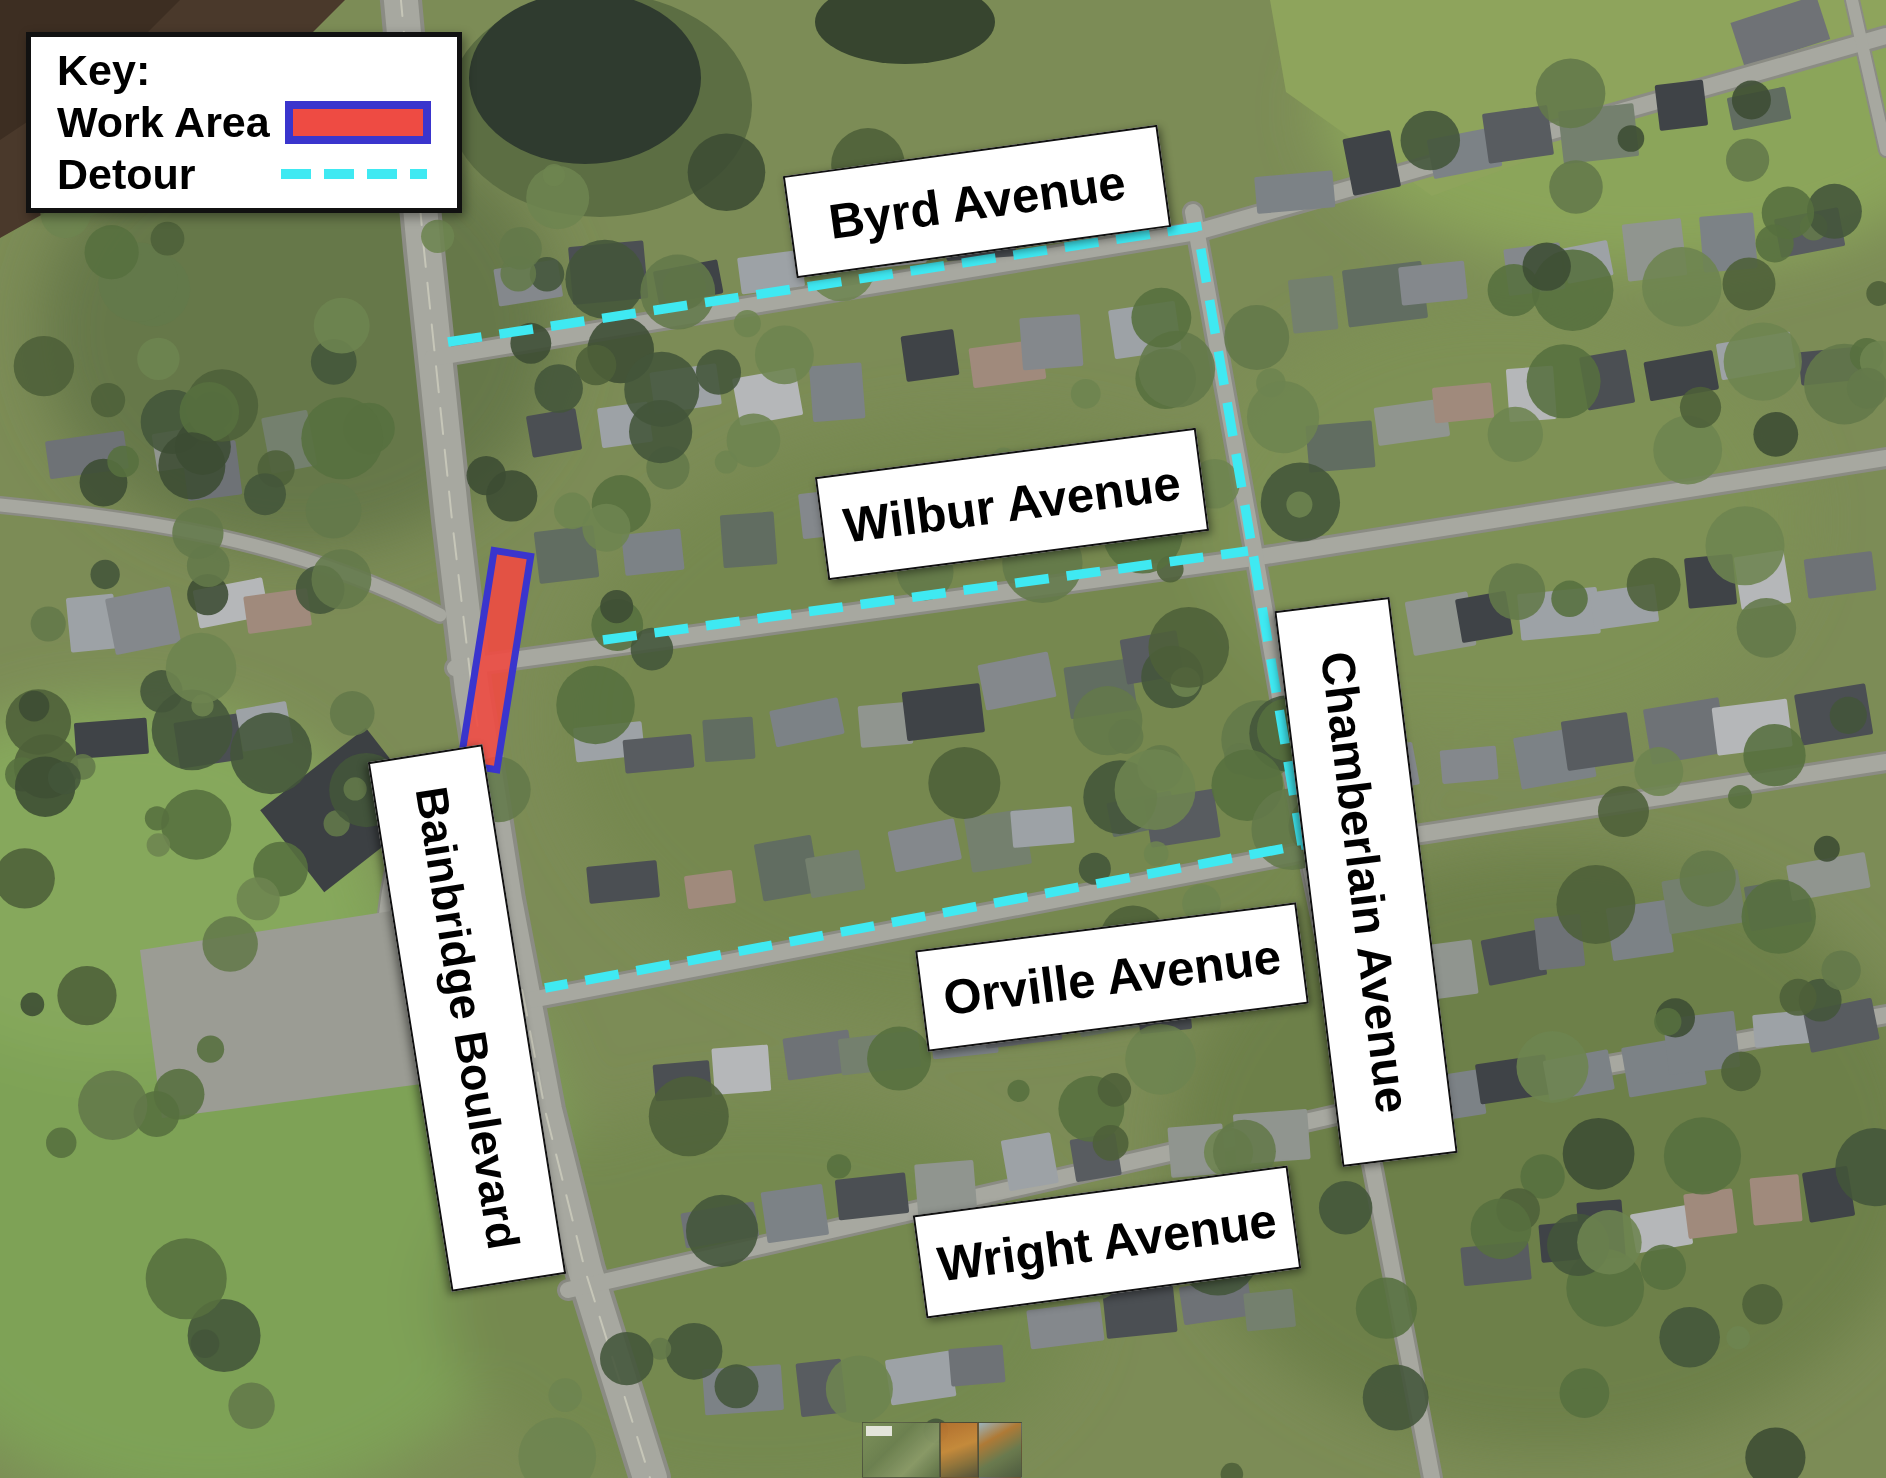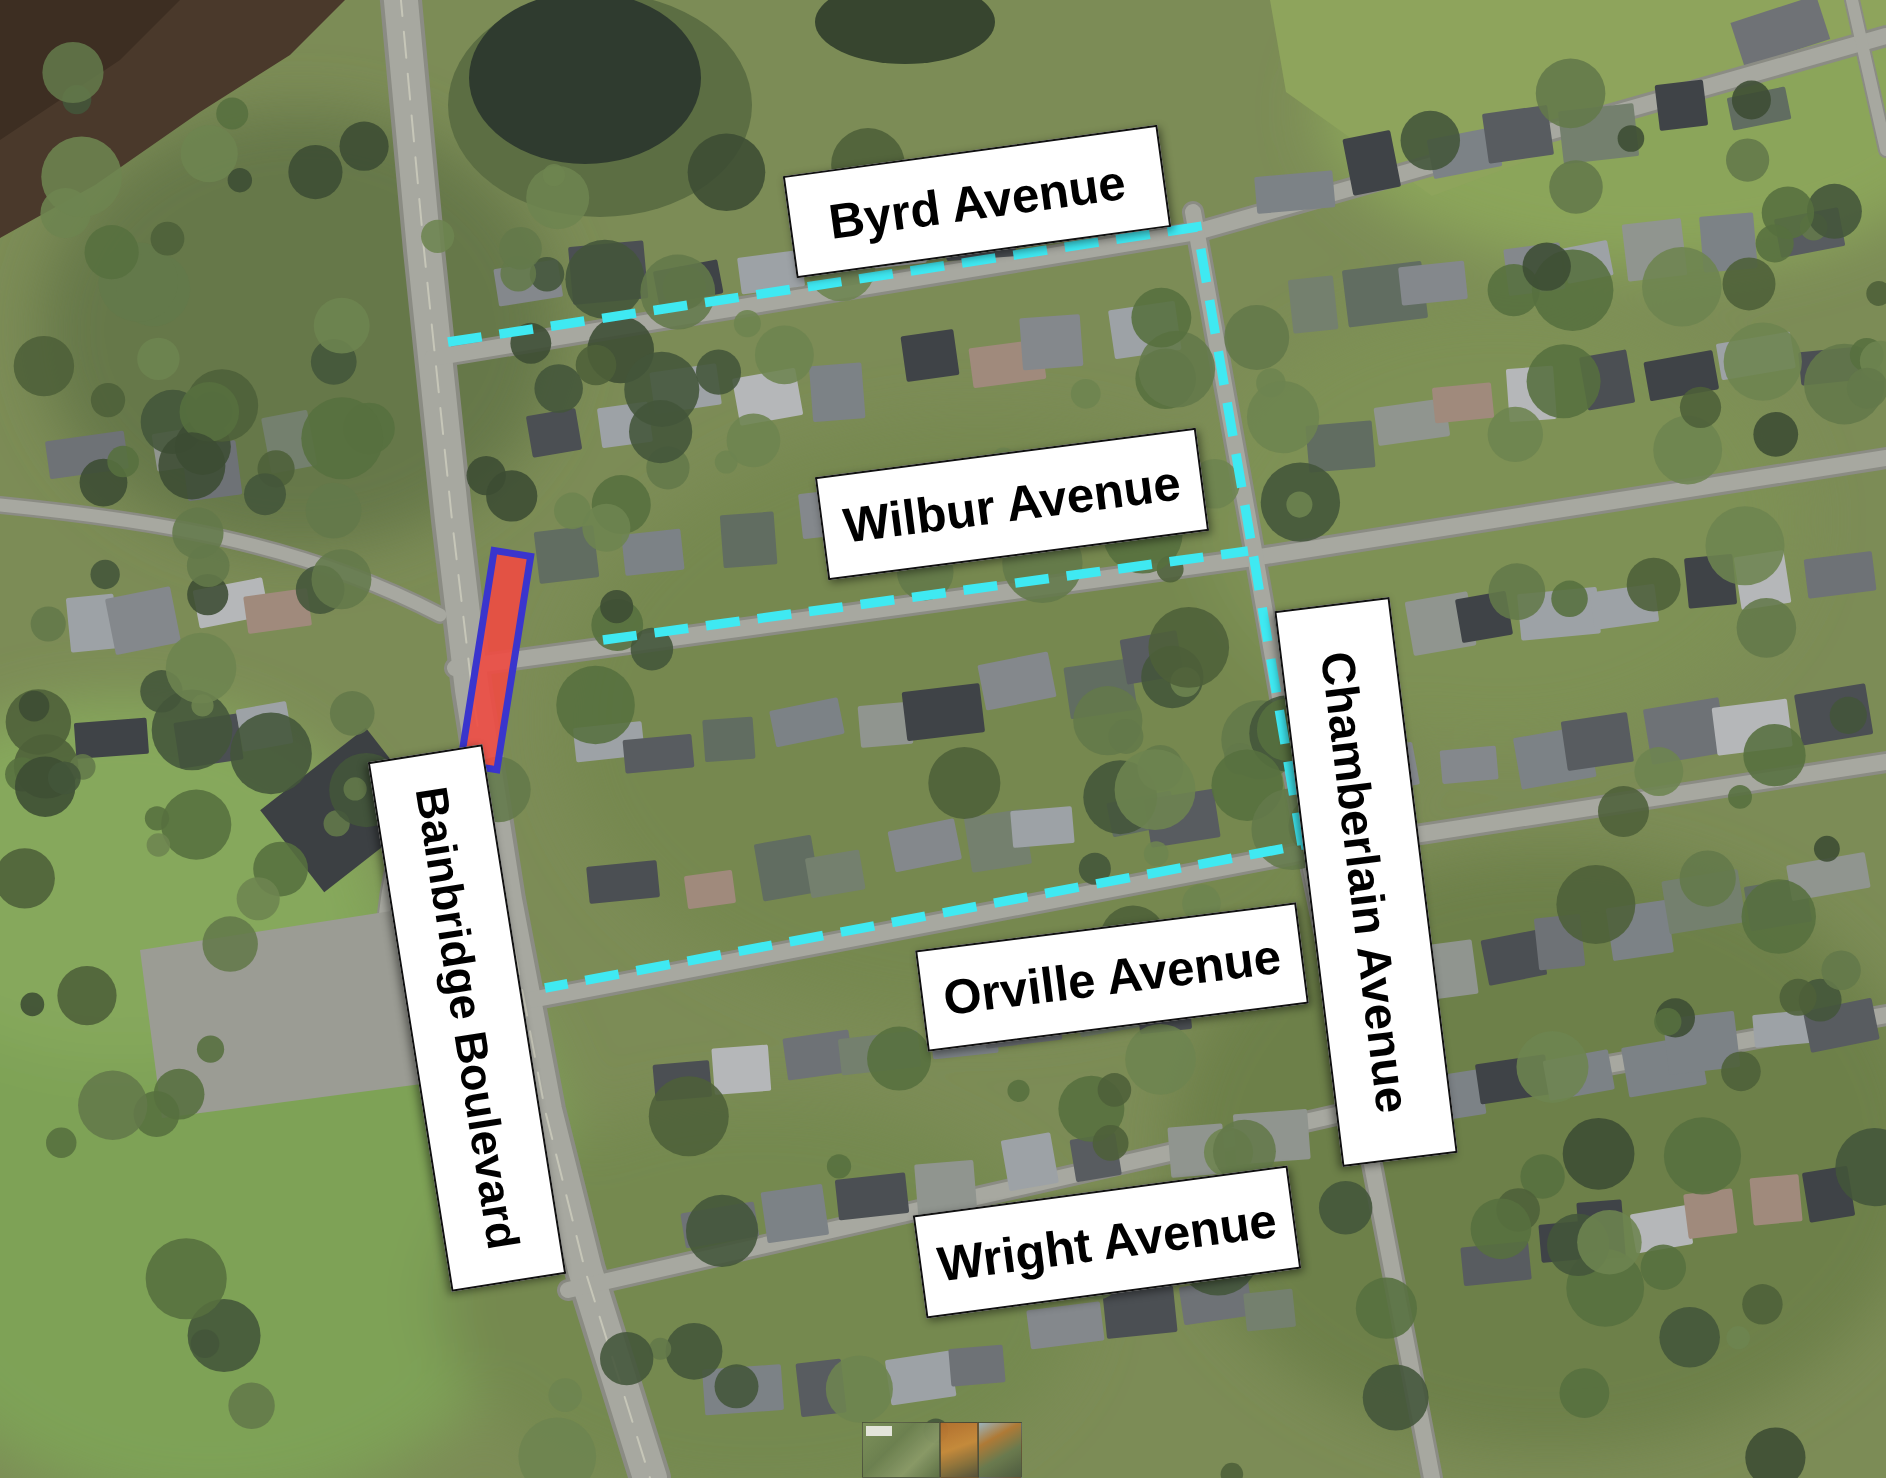--- a/index.html
+++ b/index.html
@@ -492,20 +492,33 @@
     <polyline class="detour-line" points="603,640 1248,551"></polyline>
   </svg>
 
   <div class="street-label" id="label-byrd">Byrd Avenue</div>
   <div class="street-label" id="label-wilbur">Wilbur Avenue</div>
   <div class="street-label" id="label-orville">Orville Avenue</div>
   <div class="street-label" id="label-wright">Wright Avenue</div>
   <div class="street-label" id="label-chamberlain">Chamberlain Avenue</div>
   <div class="street-label" id="label-bainbridge">Bainbridge Boulevard</div>
 
+  <div id="legend">
+    <div class="legend-row">
+      <span>Key:</span>
+    </div>
+    <div class="legend-row">
+      <span>Work Area</span>
+      <span id="legend-workarea-swatch"></span>
+    </div>
+    <div class="legend-row">
+      <span>Detour</span>
+      <span id="legend-detour-swatch"></span>
+    </div>
+  </div>
 
   <div id="thumb-strip">
     <div class="thumb" id="thumb-map"></div>
     <div class="thumb" id="thumb-photo1"></div>
     <div class="thumb" id="thumb-photo2"></div>
   </div>
 
 </div>
 
 </body></html>

